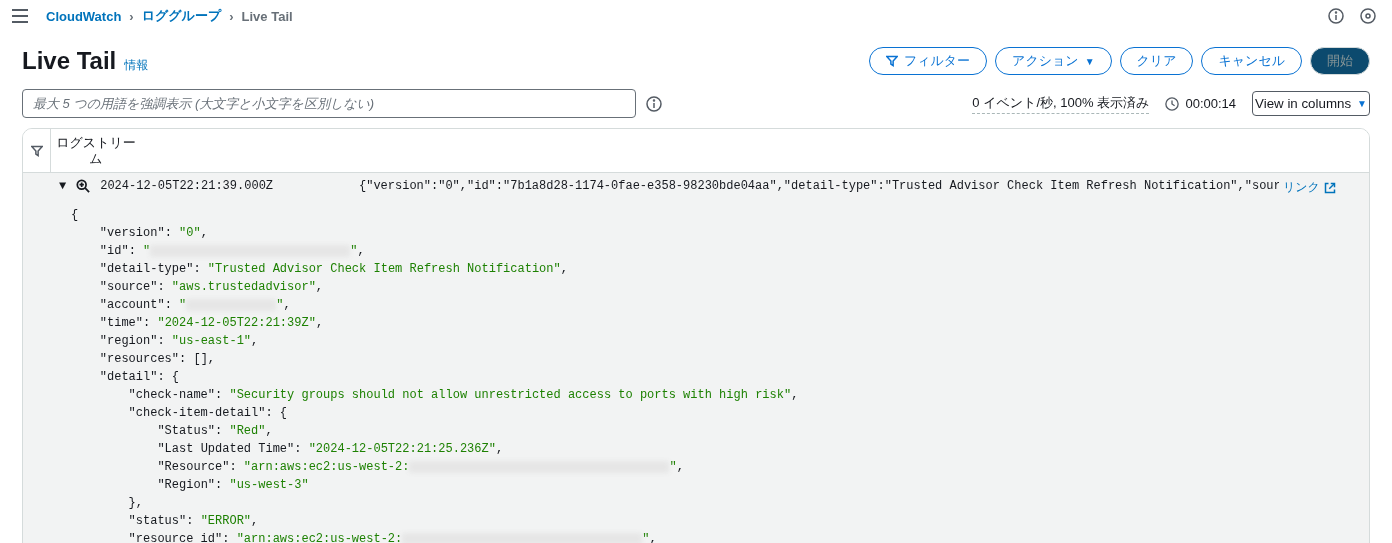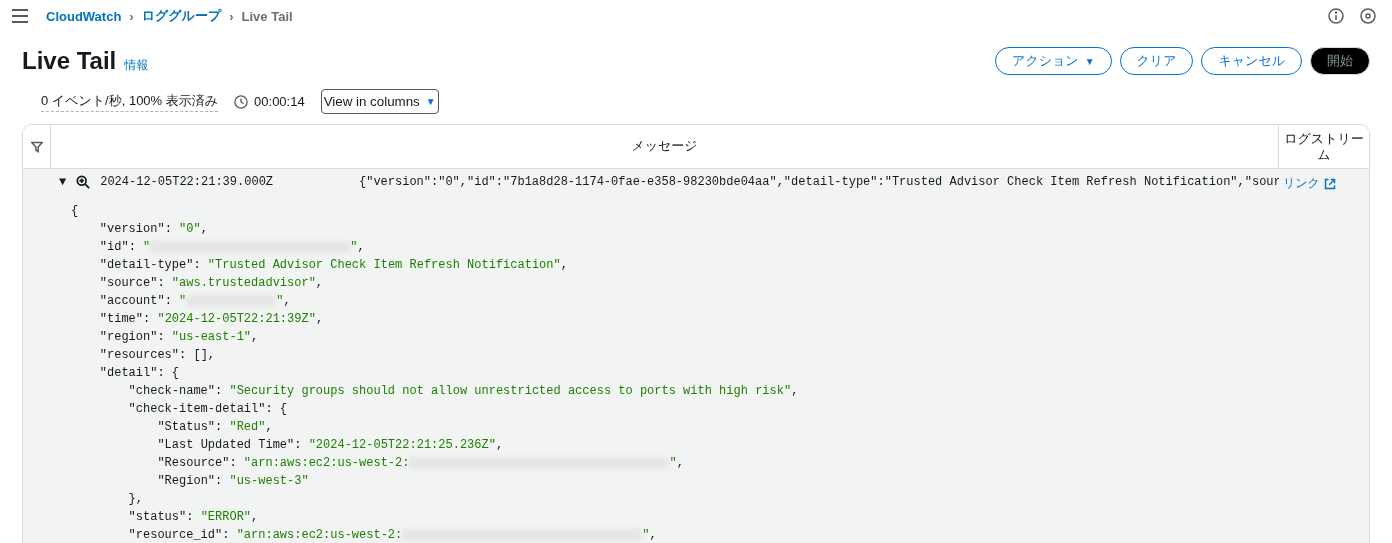--- a/index.html
+++ b/index.html
@@ -21,21 +21,21 @@
   .crumb-sep{color:#687078;}
   .crumb-current{color:#687078;}
   .tr-icons{display:flex;gap:12px;color:#687078;}
   .tr-icons span{cursor:pointer;display:inline-flex;width:20px;height:20px;align-items:center;justify-content:center;}
   .page{padding:10px 22px 0 22px;}
   .hdr{display:flex;justify-content:space-between;align-items:flex-start;}
   h1{font-size:24px;font-weight:700;margin:0 0 10px 0;display:flex;align-items:baseline;gap:8px;}
   .info-link{font-size:12px;font-weight:400;color:var(--link);cursor:pointer;}
   .btn-row{display:flex;gap:8px;align-items:center;}
   .btn{border:1px solid var(--accent);color:var(--accent);background:#fff;border-radius:20px;padding:4px 16px;font-size:13px;cursor:pointer;display:inline-flex;align-items:center;gap:6px;}
-  .btn.disabled{background:#000000;color:#879596;border-color:#d5dbdb;cursor:not-allowed;}
+  .btn.disabled{background:#0c4a6e;color:#879596;border-color:#d5dbdb;cursor:not-allowed;}
   .filter-row{display:flex;justify-content:space-between;align-items:center;margin-top:4px;margin-bottom:10px;gap:20px;}
   .search-wrap{display:flex;align-items:center;gap:10px;flex:0 0 640px;}
   .search{flex:1;border:1px solid #687078;border-radius:4px;padding:6px 10px;font-size:13px;}
   .search::placeholder{color:#687078;font-style:italic;}
   .info-ic{color:#545b64;cursor:pointer;}
   .status-row{display:flex;align-items:center;gap:16px;font-size:13px;}
   .dashed{border-bottom:1px dashed #aab7b8;padding-bottom:1px;margin-left:19px;}
   .clock{display:inline-flex;align-items:center;gap:6px;}
   .view-btn{border:1px solid #545b64;border-radius:4px;padding:4px 2px;background:#fff;cursor:pointer;display:inline-flex;align-items:center;gap:6px;color:var(--ink);}
   .panel{border:1px solid var(--border);border-radius:10px;overflow:hidden;}
@@ -94,30 +94,46 @@
 </div>
 
 <div class="page">
   <div class="hdr">
     <h1>
       <span>Live Tail</span>
       <span class="info-link">情報</span>
     </h1>
     <div class="btn-row">
       <button class="btn">
+        <svg width="12" height="12" viewBox="0 0 16 16" fill="none" stroke="currentColor" stroke-width="2">
+            <polygon points="1,2 15,2 9.5,8 9.5,14 6.5,12 6.5,8"></polygon>
+          </svg>
+        <span>フィルター</span>
+      </button>
+      <button class="btn">
         <span>アクション</span>
         <span class="tri">▼</span>
       </button>
       <button class="btn">クリア</button>
       <button class="btn">キャンセル</button>
       <button class="btn disabled">開始</button>
     </div>
   </div>
 
   <div class="filter-row">
+    <div class="search-wrap">
+      <input class="search" placeholder="最大 5 つの用語を強調表示 (大文字と小文字を区別しない)" style="">
+      <span class="info-ic">
+        <svg width="16" height="16" viewBox="0 0 16 16" fill="none" stroke="#545b64" stroke-width="1.5">
+            <circle cx="8" cy="8" r="7"></circle>
+            <line x1="8" y1="7" x2="8" y2="12"></line>
+            <circle cx="8" cy="4.5" r="0.5" fill="#545b64"></circle>
+          </svg>
+      </span>
+    </div>
     <div class="status-row">
       <span class="dashed">0 イベント/秒, 100% 表示済み</span>
       <span class="clock">
         <svg width="14" height="14" viewBox="0 0 16 16" fill="none" stroke="#545b64" stroke-width="1.5">
             <circle cx="8" cy="8" r="7"></circle>
             <polyline points="8,4 8,8 11,10"></polyline>
           </svg>
         <span>00:00:14</span>
       </span>
       <button class="view-btn">
@@ -127,21 +143,20 @@
     </div>
   </div>
 
   <div class="panel">
     <div class="cols-hdr">
       <div class="fcol">
         <svg width="12" height="12" viewBox="0 0 16 16" fill="none" stroke="#545b64" stroke-width="2">
             <polygon points="1,2 15,2 9.5,8 9.5,14 6.5,12 6.5,8"></polygon>
           </svg>
       </div>
-      <div class="msgcol">メッセージ</div>
       <div class="lscol">ログストリーム</div>
     </div>
 
     <div class="logrow">
       <div class="fcol"></div>
       <div class="ctrl">
         <span class="ic">▼</span>
         <span class="ic">
           <svg width="14" height="14" viewBox="0 0 16 16" fill="none" stroke="#16191f" stroke-width="2">
               <circle cx="6.5" cy="6.5" r="5"></circle>

